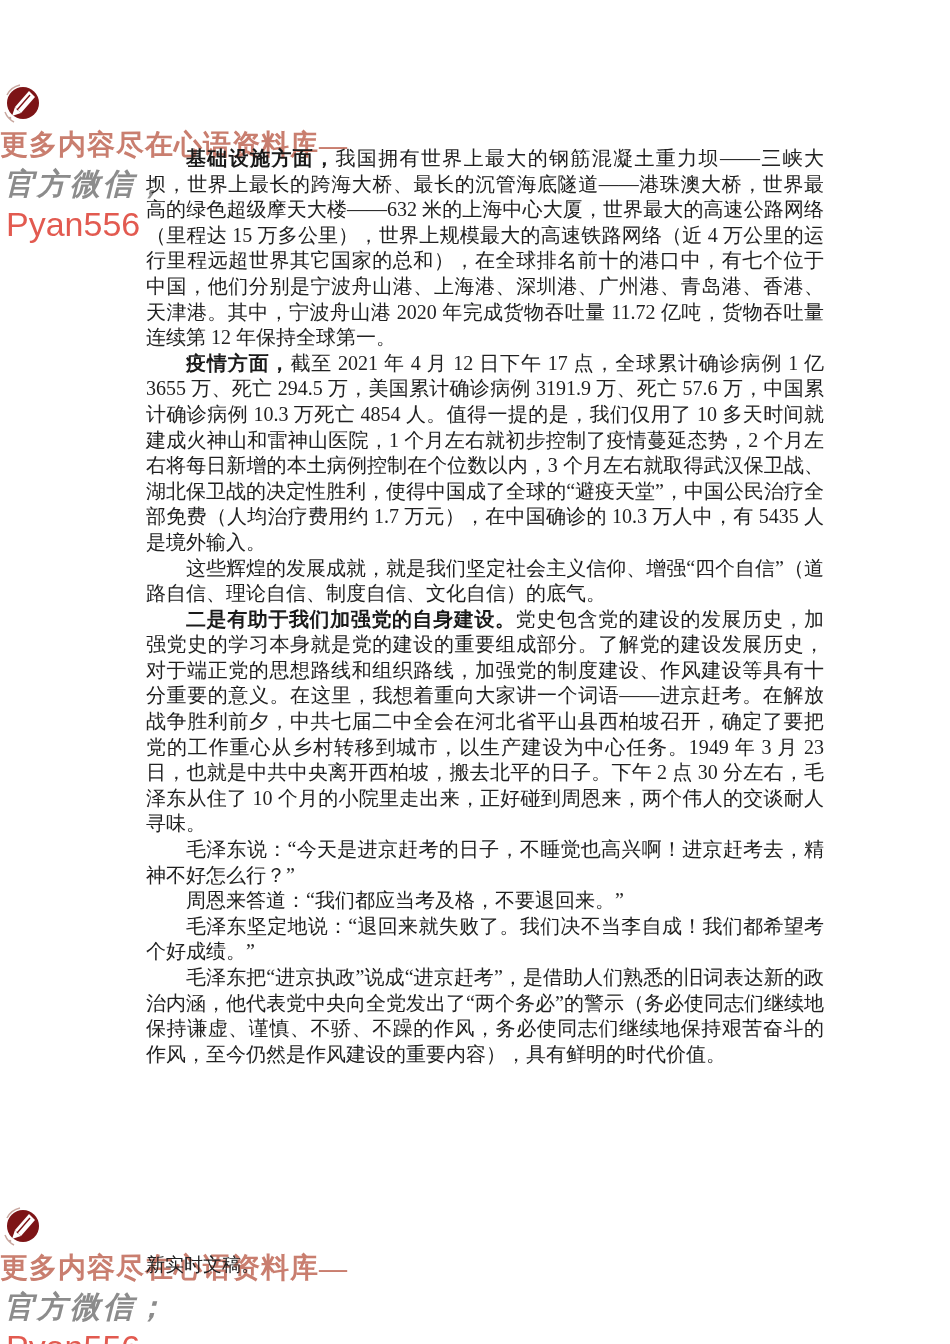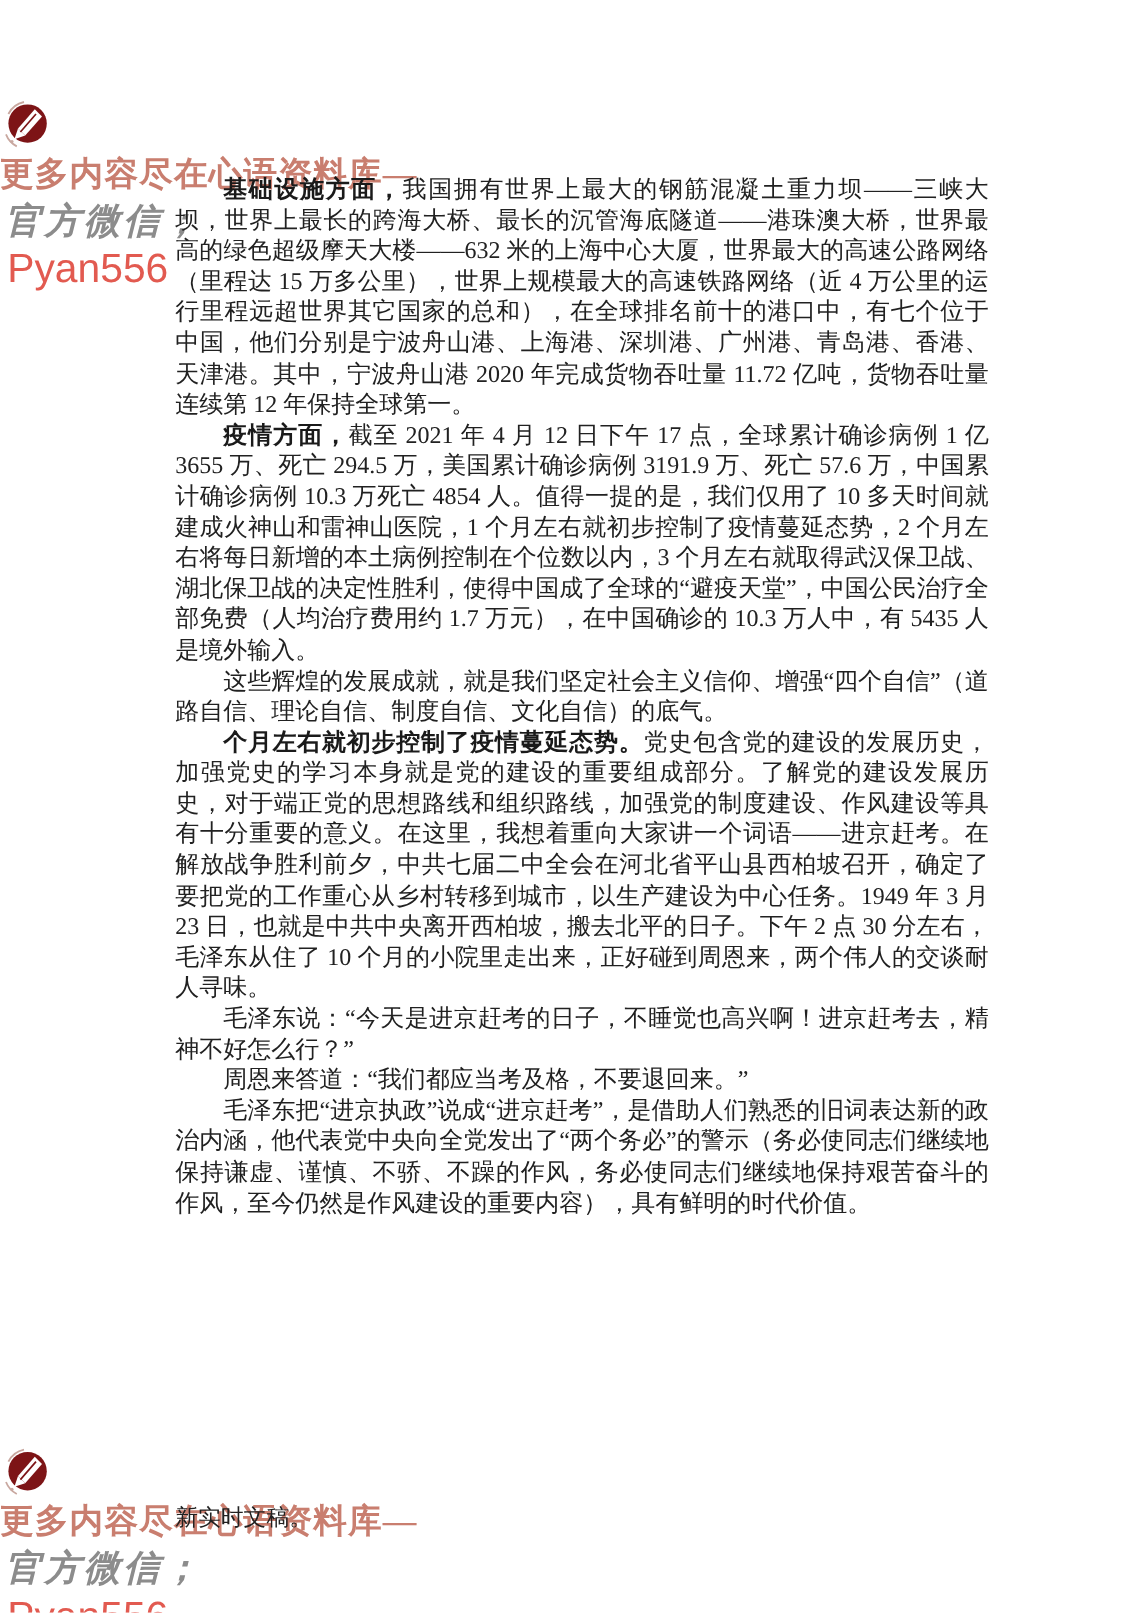--- a/index.html
+++ b/index.html
@@ -71,23 +71,24 @@
     </svg>
     <span class="wm-brand">更多内容尽在心语资料库—</span>
     <span class="wm-label">官方微信；</span>
     <span class="wm-account">Pyan556</span>
   </div>
 
   <div class="doc-body" id="paragraphs">
       <p><b>基础设施方面，</b>我国拥有世界上最大的钢筋混凝土重力坝——三峡大坝，世界上最长的跨海大桥、最长的沉管海底隧道——港珠澳大桥，世界最高的绿色超级摩天大楼——632 米的上海中心大厦，世界最大的高速公路网络（里程达 15 万多公里），世界上规模最大的高速铁路网络（近 4 万公里的运行里程远超世界其它国家的总和），在全球排名前十的港口中，有七个位于中国，他们分别是宁波舟山港、上海港、深圳港、广州港、青岛港、香港、天津港。其中，宁波舟山港 2020 年完成货物吞吐量 11.72 亿吨，货物吞吐量连续第 12 年保持全球第一。</p>
       <p><b>疫情方面，</b>截至 2021 年 4 月 12 日下午 17 点，全球累计确诊病例 1 亿 3655 万、死亡 294.5 万，美国累计确诊病例 3191.9 万、死亡 57.6 万，中国累计确诊病例 10.3 万死亡 4854 人。值得一提的是，我们仅用了 10 多天时间就建成火神山和雷神山医院，1 个月左右就初步控制了疫情蔓延态势，2 个月左右将每日新增的本土病例控制在个位数以内，3 个月左右就取得武汉保卫战、湖北保卫战的决定性胜利，使得中国成了全球的“避疫天堂”，中国公民治疗全部免费（人均治疗费用约 1.7 万元），在中国确诊的 10.3 万人中，有 5435 人是境外输入。</p>
       <p>这些辉煌的发展成就，就是我们坚定社会主义信仰、增强“四个自信”（道路自信、理论自信、制度自信、文化自信）的底气。</p>
-      <p><b>个月左右就初步控制了疫情蔓延态势。</b>党史包含党的建设的发展历史，加强党史的学习本身就是党的建设的重要组成部分。了解党的建设发展历史，对于端正党的思想路线和组织路线，加强党的制度建设、作风建设等具有十分重要的意义。在这里，我想着重向大家讲一个词语——进京赶考。在解放战争胜利前夕，中共七届二中全会在河北省平山县西柏坡召开，确定了要把党的工作重心从乡村转移到城市，以生产建设为中心任务。1949 年 3 月 23 日，也就是中共中央离开西柏坡，搬去北平的日子。下午 2 点 30 分左右，毛泽东从住了 10 个月的小院里走出来，正好碰到周恩来，两个伟人的交谈耐人寻味。</p>
+      <p><b>二是有助于我们加强党的自身建设。</b>党史包含党的建设的发展历史，加强党史的学习本身就是党的建设的重要组成部分。了解党的建设发展历史，对于端正党的思想路线和组织路线，加强党的制度建设、作风建设等具有十分重要的意义。在这里，我想着重向大家讲一个词语——进京赶考。在解放战争胜利前夕，中共七届二中全会在河北省平山县西柏坡召开，确定了要把党的工作重心从乡村转移到城市，以生产建设为中心任务。1949 年 3 月 23 日，也就是中共中央离开西柏坡，搬去北平的日子。下午 2 点 30 分左右，毛泽东从住了 10 个月的小院里走出来，正好碰到周恩来，两个伟人的交谈耐人寻味。</p>
       <p>毛泽东说：“今天是进京赶考的日子，不睡觉也高兴啊！进京赶考去，精神不好怎么行？”</p>
       <p>周恩来答道：“我们都应当考及格，不要退回来。”</p>
+      <p>毛泽东坚定地说：“退回来就失败了。我们决不当李自成！我们都希望考个好成绩。”</p>
       <p>毛泽东把“进京执政”说成“进京赶考”，是借助人们熟悉的旧词表达新的政治内涵，他代表党中央向全党发出了“两个务必”的警示（务必使同志们继续地保持谦虚、谨慎、不骄、不躁的作风，务必使同志们继续地保持艰苦奋斗的作风，至今仍然是作风建设的重要内容），具有鲜明的时代价值。</p>
     </div>
 
 
   <div class="watermark wm-bottom">
     <svg class="wm-logo" viewBox="0 0 44 44">
       <path d="M7 13 A19 19 0 0 1 20 3" fill="none" stroke="#c9a8a0" stroke-width="1.5"></path>
       <path d="M5 30 A19 19 0 0 0 14 40" fill="none" stroke="#c9a8a0" stroke-width="1.5"></path>
       <circle cx="23" cy="21" r="16" fill="#7d1416"></circle>
       <path d="M29 9 L35 15 L21 31 L15 25 Z" fill="#ffffff"></path>

